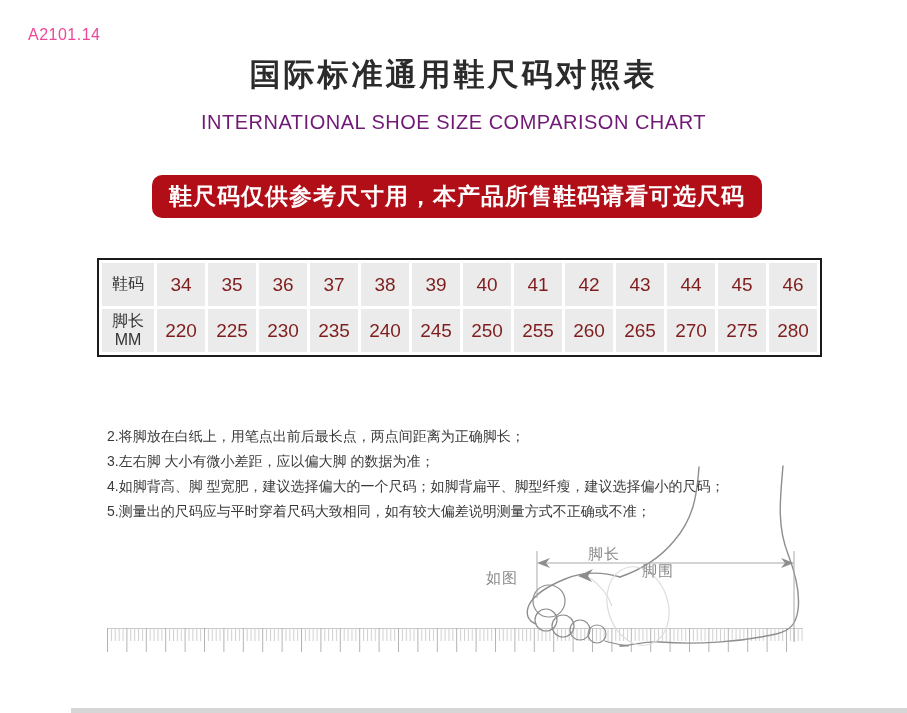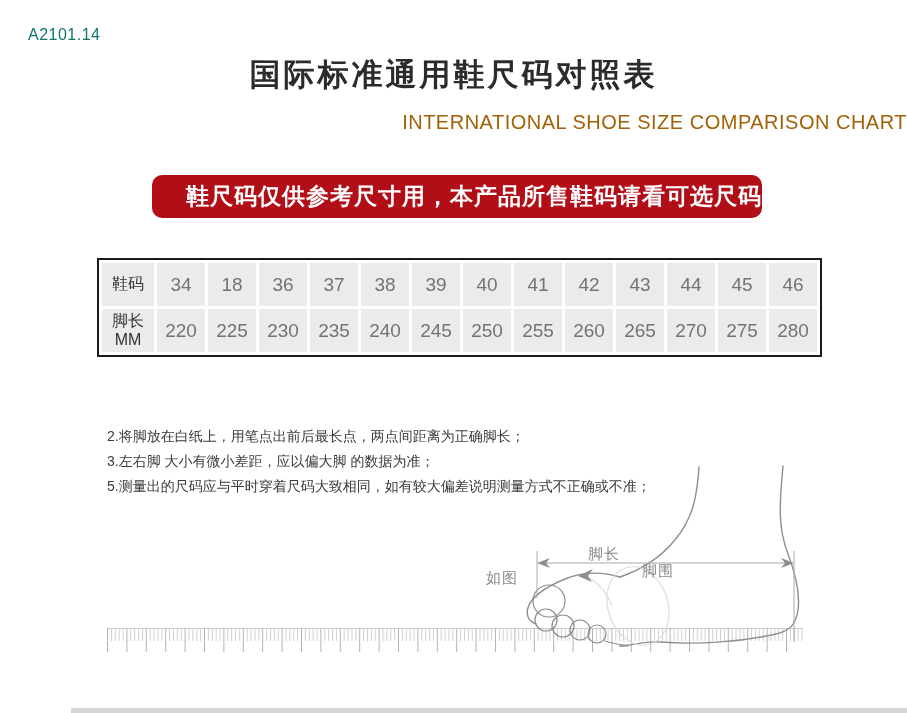--- a/index.html
+++ b/index.html
@@ -3,52 +3,52 @@
 <meta charset="utf-8">
 <style>
   * { margin:0; padding:0; box-sizing:border-box; }
   html,body { background:#fff; }
   .page {
     position:relative; width:907px; height:713px; background:#ffffff;
     overflow:hidden; font-family:"Liberation Sans", sans-serif; color:#222;
   }
   .sku {
     position:absolute; left:28px; top:26px;
-    font-size:16px; color:#0f766e; letter-spacing:0.5px;
+    font-size:16px; color:#ec4899; letter-spacing:0.5px;
   }
   .title {
     position:absolute; left:0; top:54px; width:100%;
     text-align:center; font-size:31px; font-weight:600;
     letter-spacing:3px; color:#2b2b2b;
   }
   .subtitle {
     position:absolute; left:0; top:111px; width:100%;
-    text-align:right; font-size:20px; font-weight:400;
-    letter-spacing:0.5px; color:#a16207;
+    text-align:center; font-size:20px; font-weight:400;
+    letter-spacing:0.5px; color:#701a75;
   }
   .banner {
     position:absolute; left:152px; top:175px; width:610px; height:43px;
     background:#b10e18; border-radius:10px;
-    display:flex; align-items:center; justify-content:flex-end;
+    display:flex; align-items:center; justify-content:center;
     color:#ffffff; font-size:23px; font-weight:bold; letter-spacing:1px;
   }
   table.size-table {
     position:absolute; left:97px; top:258px;
     border-collapse:separate; border-spacing:3px;
     background:#ffffff; border:2px solid #1b1b1b;
   }
   .size-table th, .size-table td {
     background:#ebebeb; text-align:center; vertical-align:middle;
     padding:0; height:43px;
   }
   .size-table th {
     width:52px; font-size:16px; font-weight:normal; color:#333;
     line-height:1.15;
   }
-  .size-table td { width:48px; font-size:19px; color:#737373; }
+  .size-table td { width:48px; font-size:19px; color:#7f1d1d; }
   .notes {
     position:absolute; left:107px; top:424px; width:720px;
     font-size:14px; color:#3a3a3a; line-height:25px; z-index:2;
   }
   .diagram-svg {
     position:absolute; left:0; top:440px; width:907px; height:245px; z-index:1;
   }
   .diag-label {
     position:absolute; font-size:15px; color:#8a8a8a; z-index:2;
     letter-spacing:1px;
@@ -73,21 +73,21 @@
 
   <div class="banner">
     <span>鞋尺码仅供参考尺寸用，本产品所售鞋码请看可选尺码</span>
   </div>
 
   <table class="size-table">
     <tbody>
         <tr>
       <th>鞋码</th>
       <td>34</td>
-      <td>18</td>
+      <td>35</td>
       <td>36</td>
       <td>37</td>
       <td>38</td>
       <td>39</td>
       <td>40</td>
       <td>41</td>
       <td>42</td>
       <td>43</td>
       <td>44</td>
       <td>45</td>
@@ -111,20 +111,21 @@
       <td>270</td>
       <td>275</td>
       <td>280</td>
     </tr>
   </tbody>
     </table>
 
   <div class="notes">
     <div>2.将脚放在白纸上，用笔点出前后最长点，两点间距离为正确脚长；</div>
     <div>3.左右脚 大小有微小差距，应以偏大脚 的数据为准；</div>
+    <div>4.如脚背高、脚 型宽肥，建议选择偏大的一个尺码；如脚背扁平、脚型纤瘦，建议选择偏小的尺码；</div>
     <div>5.测量出的尺码应与平时穿着尺码大致相同，如有较大偏差说明测量方式不正确或不准；</div>
   </div>
 
   <svg class="diagram-svg" viewBox="0 440 907 245" xmlns="http://www.w3.org/2000/svg">
     <defs>
       <pattern id="rulerTicks" x="107" y="628" width="19.4" height="26" patternUnits="userSpaceOnUse">
         <path d="M0.5,0 V24" stroke="#b3b3b3" stroke-width="1" fill="none"></path>
         <path d="M4.4,0 V13 M8.3,0 V13 M12.2,0 V13 M16.1,0 V13" stroke="#cfcfcf" stroke-width="1" fill="none"></path>
       </pattern>
     </defs>

